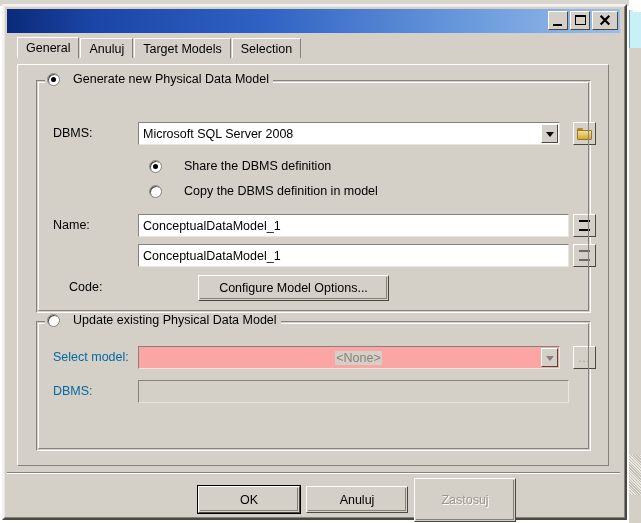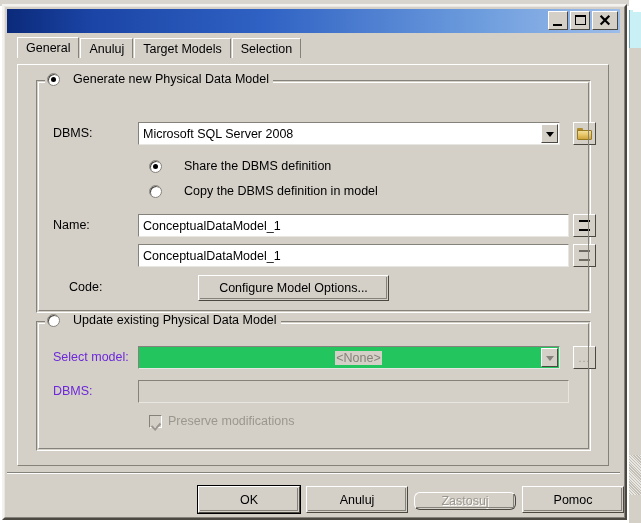--- a/index.html
+++ b/index.html
@@ -254,21 +254,21 @@
     border-width: 0 2px 2px 0;
     transform: rotate(42deg);
   }
 
   
   .field-label {
     position: absolute;
     font-size: 12.5px;
     white-space: nowrap;
   }
-  .field-label.dim { color: #6d28d9; }
+  .field-label.dim { color: #0369a1; }
 
   
   .textbox {
     position: absolute;
     background: #ffffff;
     border-top: 1px solid #85827b;
     border-left: 1px solid #85827b;
     border-right: 1px solid #e8e6e0;
     border-bottom: 1px solid #e8e6e0;
     box-sizing: border-box;
@@ -291,21 +291,21 @@
     background: #ffffff;
     border-top: 1px solid #85827b;
     border-left: 1px solid #85827b;
     border-right: 1px solid #e8e6e0;
     border-bottom: 1px solid #e8e6e0;
     box-sizing: border-box;
     display: flex;
     align-items: center;
     gap: 31px;
   }
-  .combo.disabled { background: #22c55e; padding-left: 46px; }
+  .combo.disabled { background: #fca5a5; padding-left: 46px; }
   .combo-text {
     flex: 1;
     padding-left: 4px;
     font-size: 12.5px;
     white-space: nowrap;
     overflow: hidden;
   }
   .combo-text.selected-none {
     padding-left: 22px;
     color: #85827b;
@@ -564,45 +564,37 @@
       </div>
       <div class="sq-btn" style="left:536px; top:24px; width:23px; height:23px;">
         <span class="dots-glyph">...</span>
       </div>
 
       <span class="field-label dim" style="left:16px; top:62px;">DBMS:</span>
       <div class="textbox disabled" style="left:101px; top:58px; width:431px; height:23px;">
         <span></span>
       </div>
 
-      <div class="chk-row dim" style="left:112px; top:92px;">
-        <span class="checkbox checked"></span>
-        <span>Preserve modifications</span>
-      </div>
     </div>
 
   </div>
 
   <div id="buttonbar">
     <div id="bar-sep"></div>
 
     <div class="pushbtn default" style="left:194px; top:14px; width:102px; height:27px;">
       <span class="inner"></span>
       <span>OK</span>
     </div>
 
     <div class="pushbtn" style="left:302px; top:14px; width:102px; height:27px;">
       <span class="inner"></span>
       <span>Anuluj</span>
     </div>
 
-    <div class="pushbtn disabled" style="left:410px; top:20px; width:102px; height:18px;border-radius:6px;">
+    <div class="pushbtn disabled" style="left:410px; top:6px; width:102px; height:44px;">
       <span class="inner"></span>
       <span>Zastosuj</span>
     </div>
 
-    <div class="pushbtn" style="left:518px; top:14px; width:102px; height:27px;">
-      <span class="inner"></span>
-      <span>Pomoc</span>
-    </div>
   </div>
 
 </div>
 
 </body></html>

